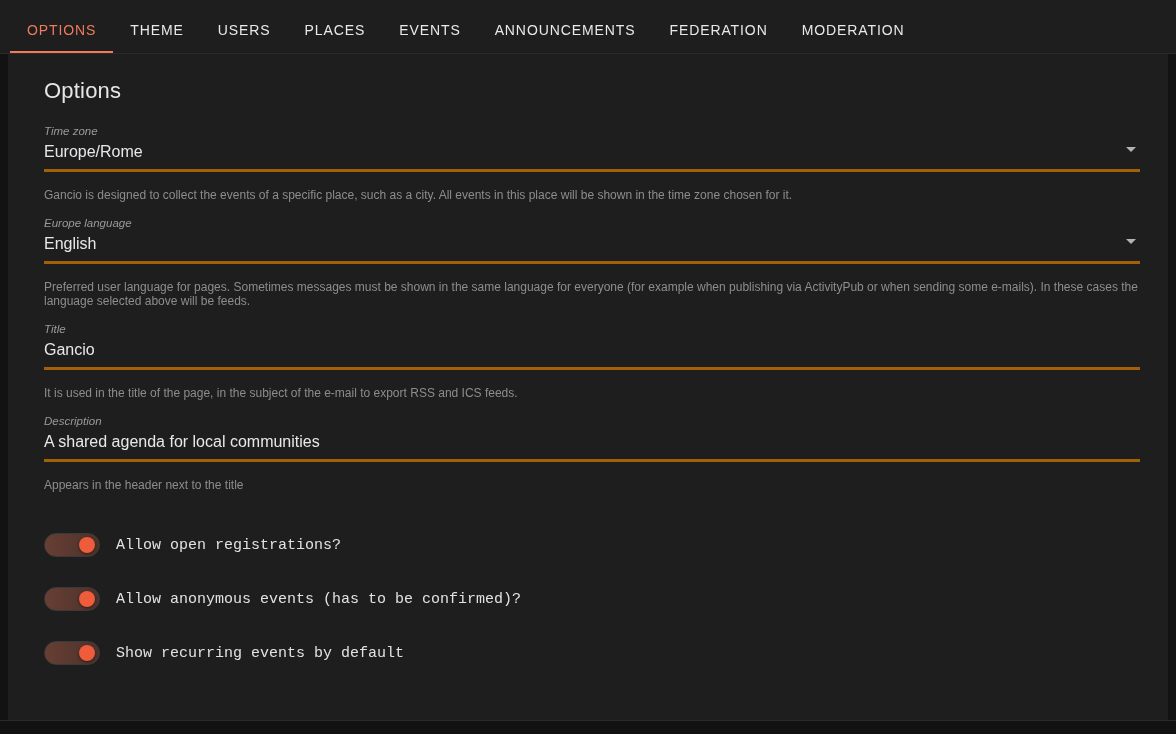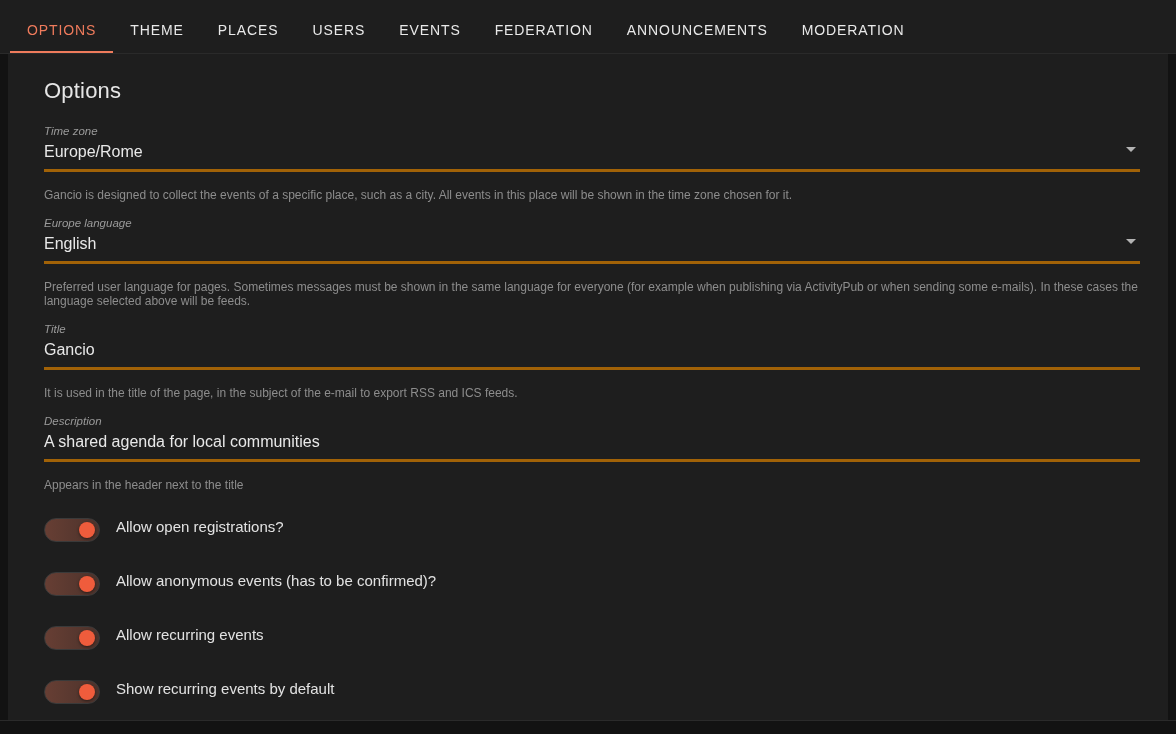--- a/index.html
+++ b/index.html
@@ -114,21 +114,23 @@
     font-size: 12px;
     color: #8d8d8d;
     line-height: 14px;
     margin: 16px 0 14px 0;
     max-width: 1105px;
   }
   
   .toggles { margin-top: 26px; }
   .toggle-row {
     display: flex;
+    align-items: center;
     height: 54px;
+    font-family: Liberation Mono, monospace;
   }
   .switch {
     position: relative;
     width: 56px;
     height: 24px;
     border-radius: 12px;
     background: linear-gradient(90deg, rgba(239,123,92,.35), rgba(239,123,92,.22));
     border: 1px solid #3a3a3a;
     margin-right: 16px;
     flex: 0 0 auto;
@@ -161,25 +163,25 @@
 </head>
 <body>
 
 <div id="app">
 
   <div class="top-strip"></div>
 
   <div class="tabbar">
     <div class="tab active">OPTIONS</div>
     <div class="tab">THEME</div>
+    <div class="tab">USERS</div>
     <div class="tab">PLACES</div>
-    <div class="tab">USERS</div>
     <div class="tab">EVENTS</div>
+    <div class="tab">ANNOUNCEMENTS</div>
     <div class="tab">FEDERATION</div>
-    <div class="tab">ANNOUNCEMENTS</div>
     <div class="tab">MODERATION</div>
   </div>
 
   <div class="content">
     <div class="card">
 
       <h1 class="page-title">Options</h1>
 
       <div class="field">
         <div class="field-label">Time zone</div>
@@ -224,26 +226,20 @@
           <div class="toggle-label">Allow open registrations?</div>
         </div>
 
         <div class="toggle-row">
           <div class="switch">
             <div class="knob"></div>
           </div>
           <div class="toggle-label">Allow anonymous events (has to be confirmed)?</div>
         </div>
 
-        <div class="toggle-row">
-          <div class="switch">
-            <div class="knob"></div>
-          </div>
-          <div class="toggle-label">Allow recurring events</div>
-        </div>
 
         <div class="toggle-row">
           <div class="switch">
             <div class="knob"></div>
           </div>
           <div class="toggle-label">Show recurring events by default</div>
         </div>
 
       </div>
     </div>

